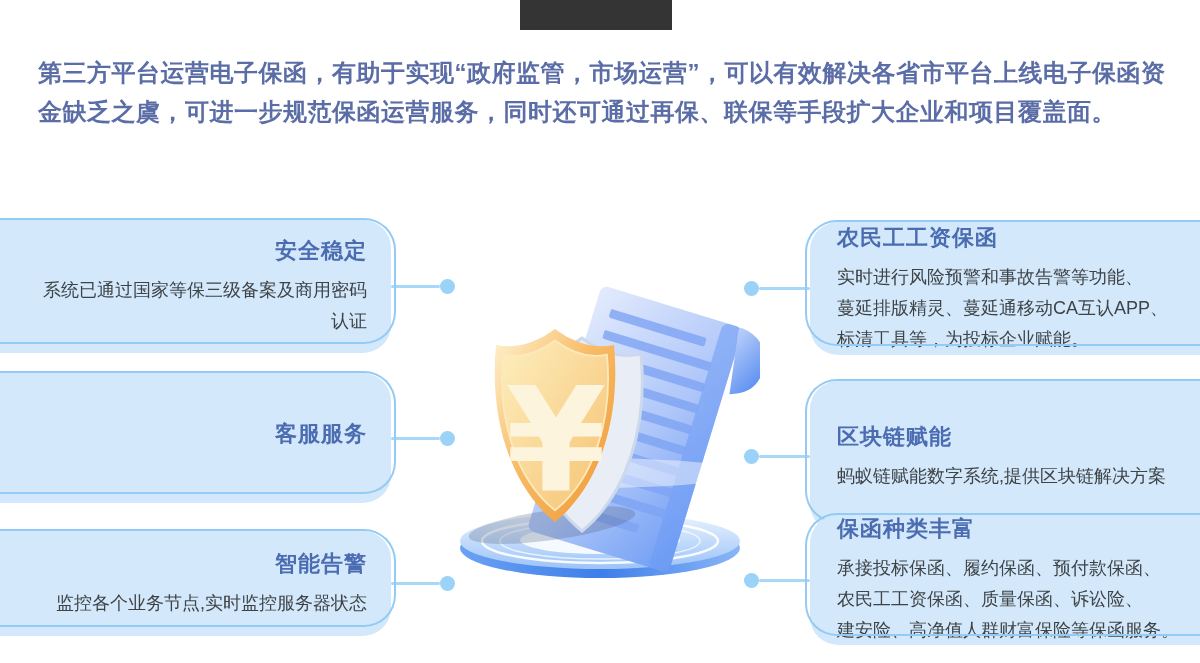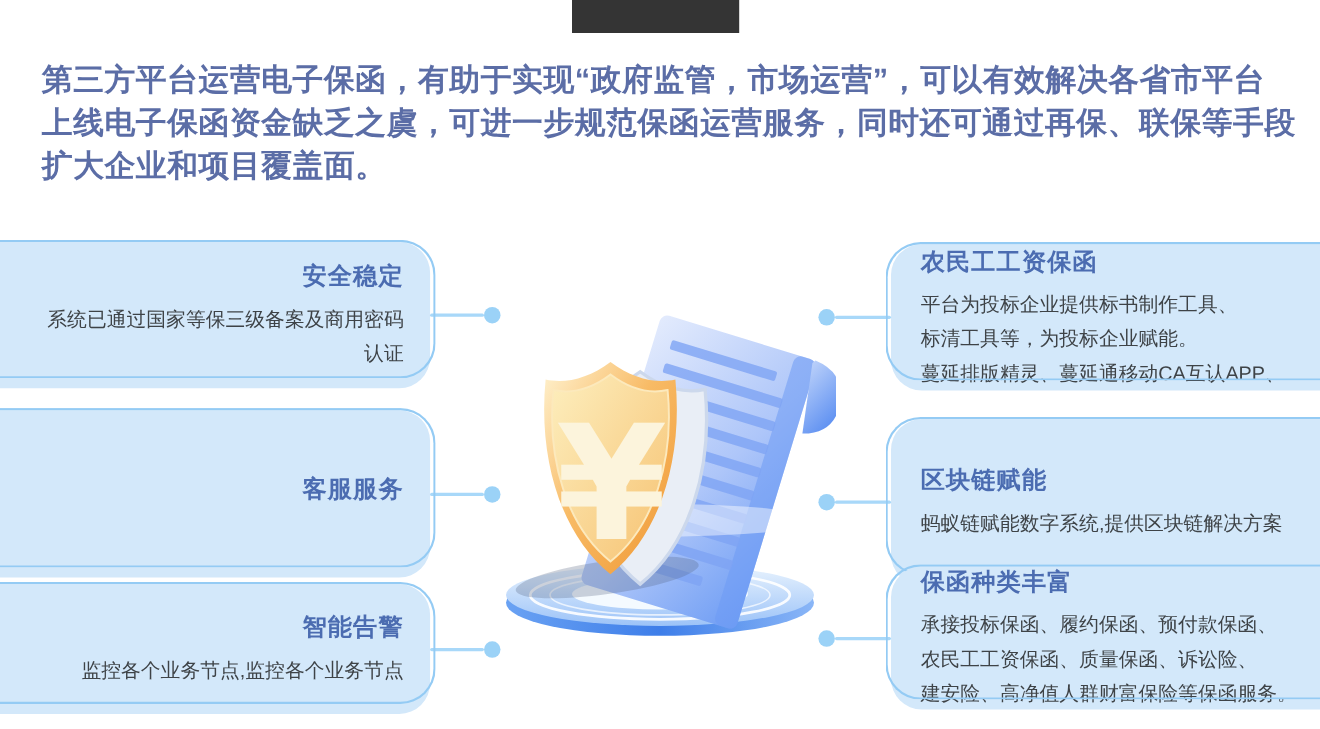--- a/index.html
+++ b/index.html
@@ -7,21 +7,21 @@
     width:1200px; height:663px; position:relative; overflow:hidden;
     background:#ffffff;
     font-family:"Liberation Sans", sans-serif;
   }
   .top-tab {
     position:absolute; left:520px; top:0; width:152px; height:30px;
     background:#343434;
   }
   .intro {
     position:absolute; left:38px; top:53px; width:1140px;
-    font-size:28px; line-height:39px; font-weight:bold;
+    font-size:24px; line-height:39px; font-weight:bold;
     color:#5b6da6; letter-spacing:0.5px;
   }
   .card {
     position:absolute; background:#d3e8fa;
     display:flex; flex-direction:column; justify-content:center;
     box-sizing:border-box;
   }
   .card::after {
     content:""; position:absolute; pointer-events:none;
     border:2px solid #94cbf4;
@@ -36,22 +36,22 @@
   }
   .card-right {
     left:810px; width:390px; border-radius:28px 0 0 28px;
     text-align:left; padding-left:27px; padding-right:14px;
   }
   .card-right::after {
     top:-2px; bottom:9px; right:0; left:-5px;
     border-right:none; border-radius:32px 0 0 32px;
   }
   #card-l1 { top:220px; height:133px; }
-  #card-l2 { top:373px; height:152px; }
-  #card-l3 { top:531px; height:118px; }
+  #card-l2 { top:373px; height:130px; }
+  #card-l3 { top:531px; height:105px; }
   #card-r1 { top:222px; height:133px; }
   #card-r2 { top:381px; height:151px; }
   #card-r3 { top:515px; height:130px; }
   .card-title {
     font-size:22px; font-weight:bold; color:#4b6cb1;
     margin-bottom:9px; letter-spacing:1px;
   }
   .card-line {
     font-size:18px; line-height:31px; color:#3e4347;
   }
@@ -84,30 +84,30 @@
 </div>
 
 <div class="card card-left" id="card-l2">
   <div class="card-title">客服服务</div>
   <span class="conn-line"></span>
   <span class="conn-dot"></span>
 </div>
 
 <div class="card card-left" id="card-l3">
   <div class="card-title">智能告警</div>
-  <div class="card-line">监控各个业务节点,监控各个业务节点</div>
+  <div class="card-line">监控各个业务节点,实时监控服务器状态</div>
   <span class="conn-line"></span>
   <span class="conn-dot"></span>
 </div>
 
 <div class="card card-right" id="card-r1">
   <div class="card-title">农民工工资保函</div>
-  <div class="card-line">平台为投标企业提供标书制作工具、</div>
+  <div class="card-line">实时进行风险预警和事故告警等功能、</div>
+  <div class="card-line">蔓延排版精灵、蔓延通移动CA互认APP、</div>
   <div class="card-line">标清工具等，为投标企业赋能。</div>
-  <div class="card-line">蔓延排版精灵、蔓延通移动CA互认APP、</div>
   <span class="conn-line"></span>
   <span class="conn-dot"></span>
 </div>
 
 <div class="card card-right" id="card-r2">
   <div class="card-title">区块链赋能</div>
   <div class="card-line">蚂蚁链赋能数字系统,提供区块链解决方案</div>
   <span class="conn-line"></span>
   <span class="conn-dot"></span>
 </div>

